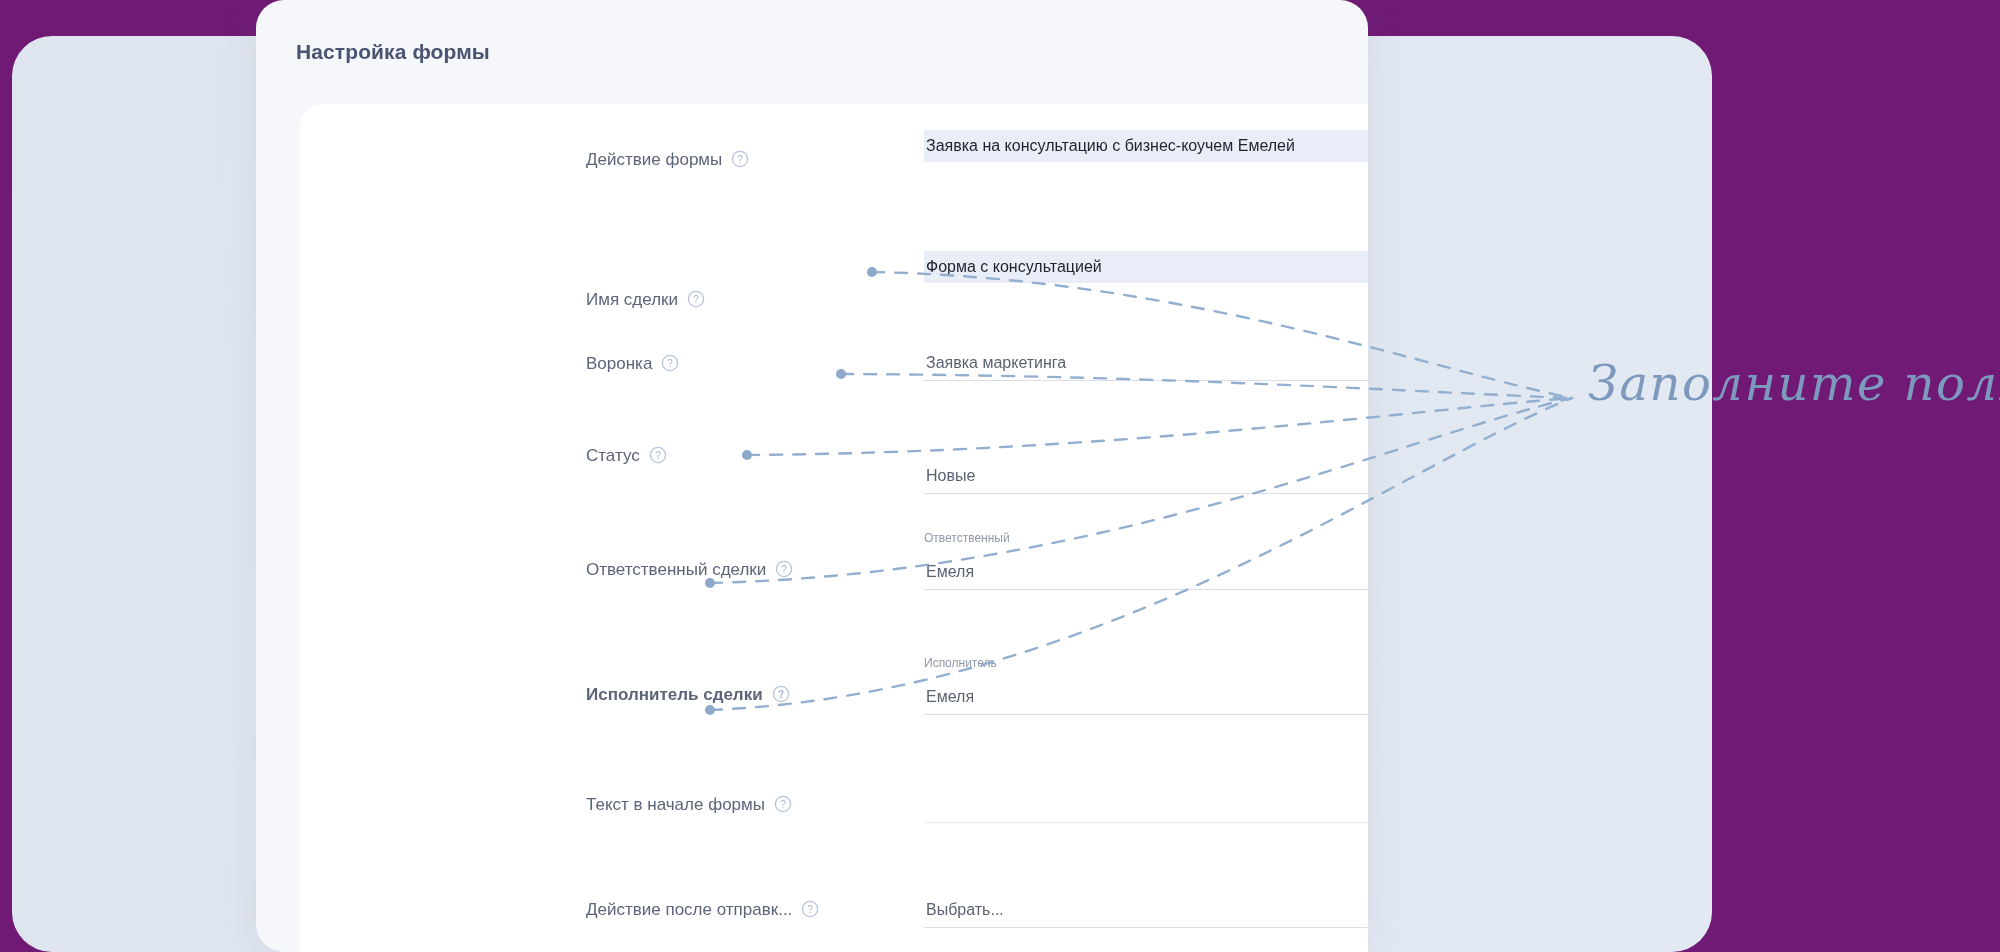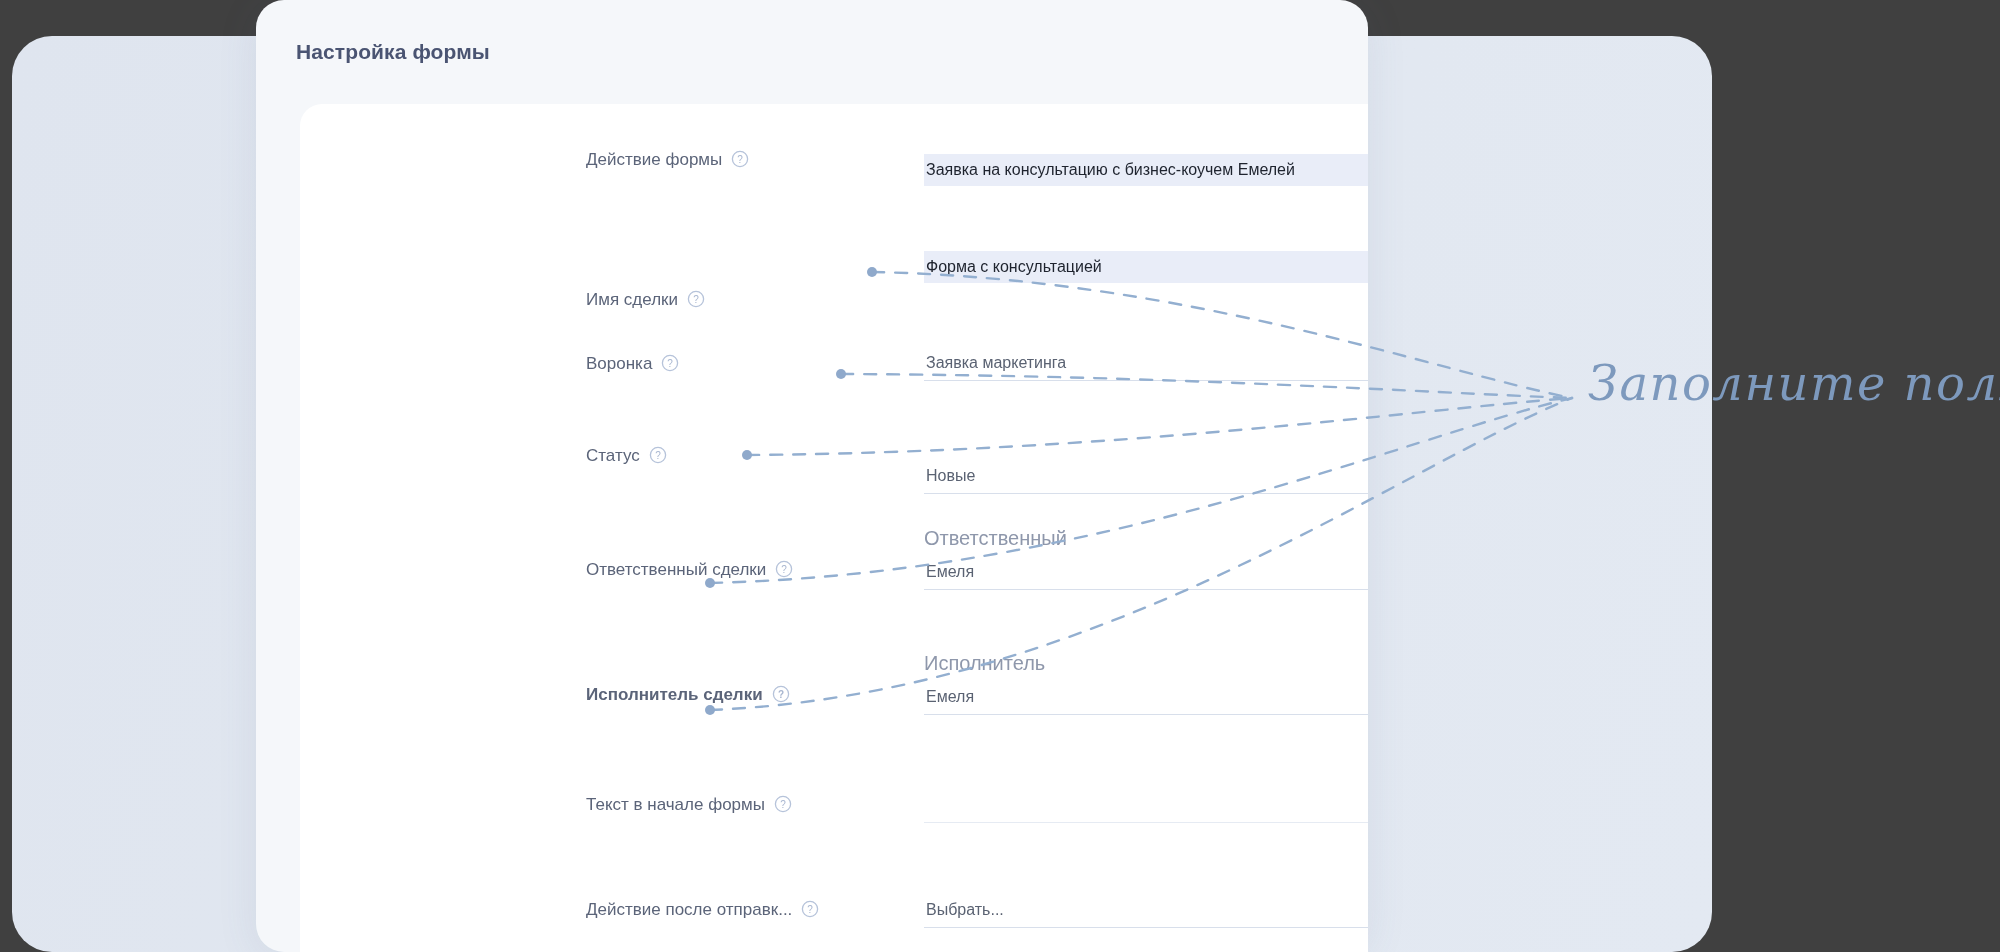--- a/index.html
+++ b/index.html
@@ -14,21 +14,21 @@
     position: relative;
     overflow: hidden;
     font-family: "Liberation Sans", "DejaVu Sans", sans-serif;
     -webkit-font-smoothing: antialiased;
   }
 
   
   #stage {
     position: absolute;
     inset: 0;
-    background: #404040;
+    background: #701a75;
     padding-left: 48px;
   }
 
   .backdrop-panel {
     position: absolute;
     left: 12px;
     top: 36px;
     width: 1700px;
     height: 916px;
     background: linear-gradient(105deg, #dfe5ef 0%, #e1e7f0 45%, #e3e9f2 100%);
@@ -97,21 +97,21 @@
     height: 18px;
   }
   .help-icon svg { display: block; }
 
   .field {
     position: absolute;
     left: 624px;
     width: 570px;
   }
   .field-floating {
-    font-size: 20px;
+    font-size: 12px;
     color: #8e97ab;
     line-height: 20px;
     margin-bottom: 8px;
     white-space: nowrap;
   }
   .field-box {
     position: relative;
     height: 32px;
   }
   .field-input {
@@ -177,21 +177,21 @@
 
     <div class="modal-title">Настройка формы</div>
 
     <div class="form-card">
       <div class="rows" id="rows-host">
           <div class="row">
             <div class="row-label" style="top: 46px;"><span>Действие формы</span><span class="help-icon"><svg viewBox="0 0 18 18" width="18" height="18">
                   <circle cx="9" cy="9" r="7.6" fill="none" stroke="#b6c3da" stroke-width="1.3"></circle>
                   <text x="9" y="12.6" text-anchor="middle" font-size="10" fill="#a8b6d0" font-family="Liberation Sans, sans-serif">?</text>
                 </svg></span></div>
-            <div class="field" style="top: 50px; text-align: right;">
+            <div class="field" style="top: 26px; text-align: right;">
               <div class="field-box">
                 <div class="field-input"></div>
                 <div class="field-value">Заявка на консультацию с бизнес-коучем Емелей</div>
               </div>
             </div>
           </div>
           <div class="row">
             <div class="row-label" style="top: 151px; margin-top: 35px;"><span>Имя сделки</span><span class="help-icon"><svg viewBox="0 0 18 18" width="18" height="18">
                   <circle cx="9" cy="9" r="7.6" fill="none" stroke="#b6c3da" stroke-width="1.3"></circle>
                   <text x="9" y="12.6" text-anchor="middle" font-size="10" fill="#a8b6d0" font-family="Liberation Sans, sans-serif">?</text>

